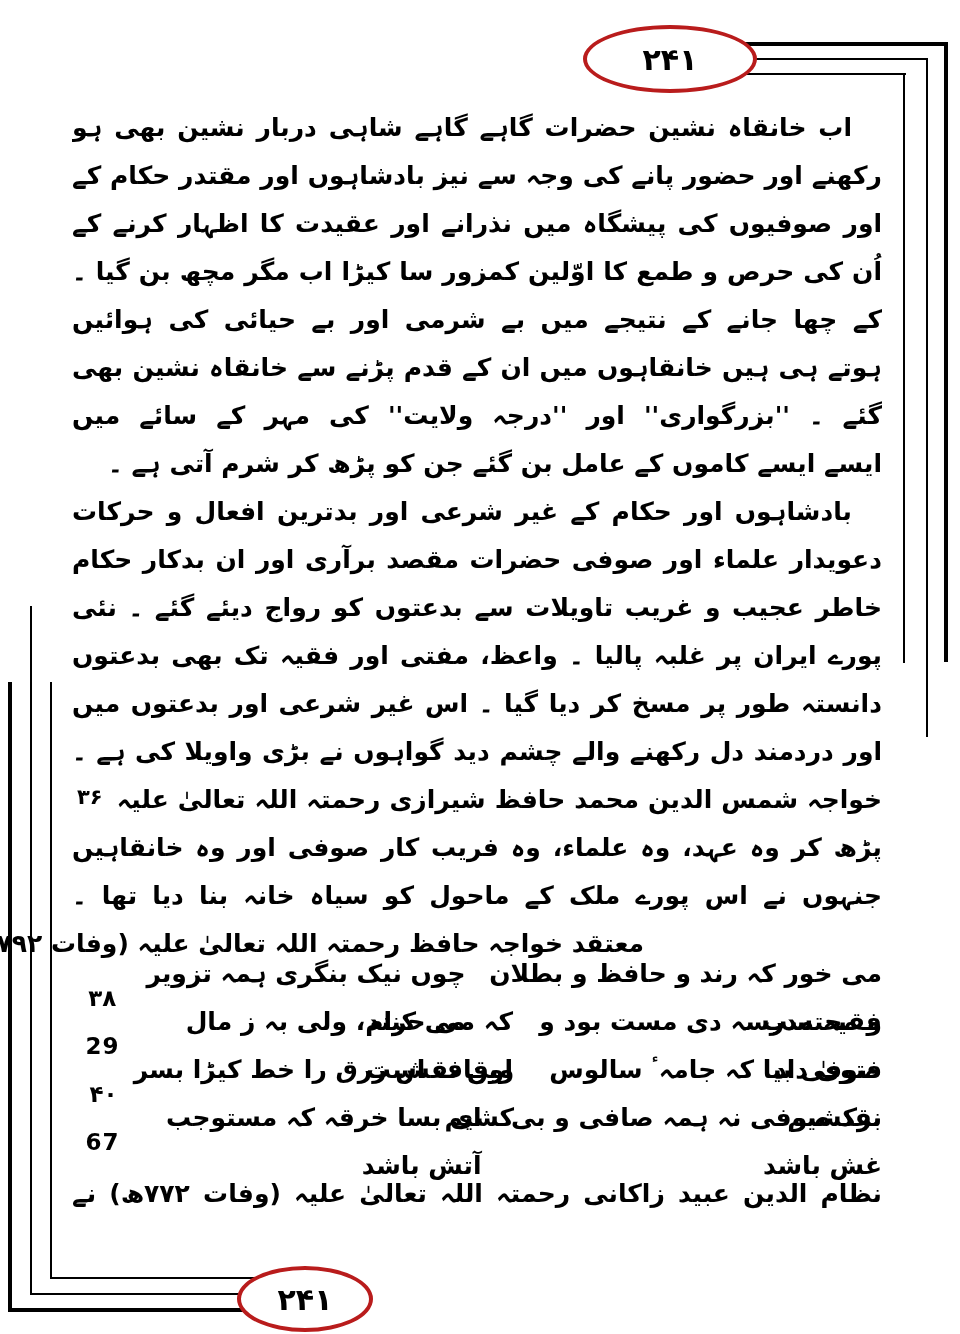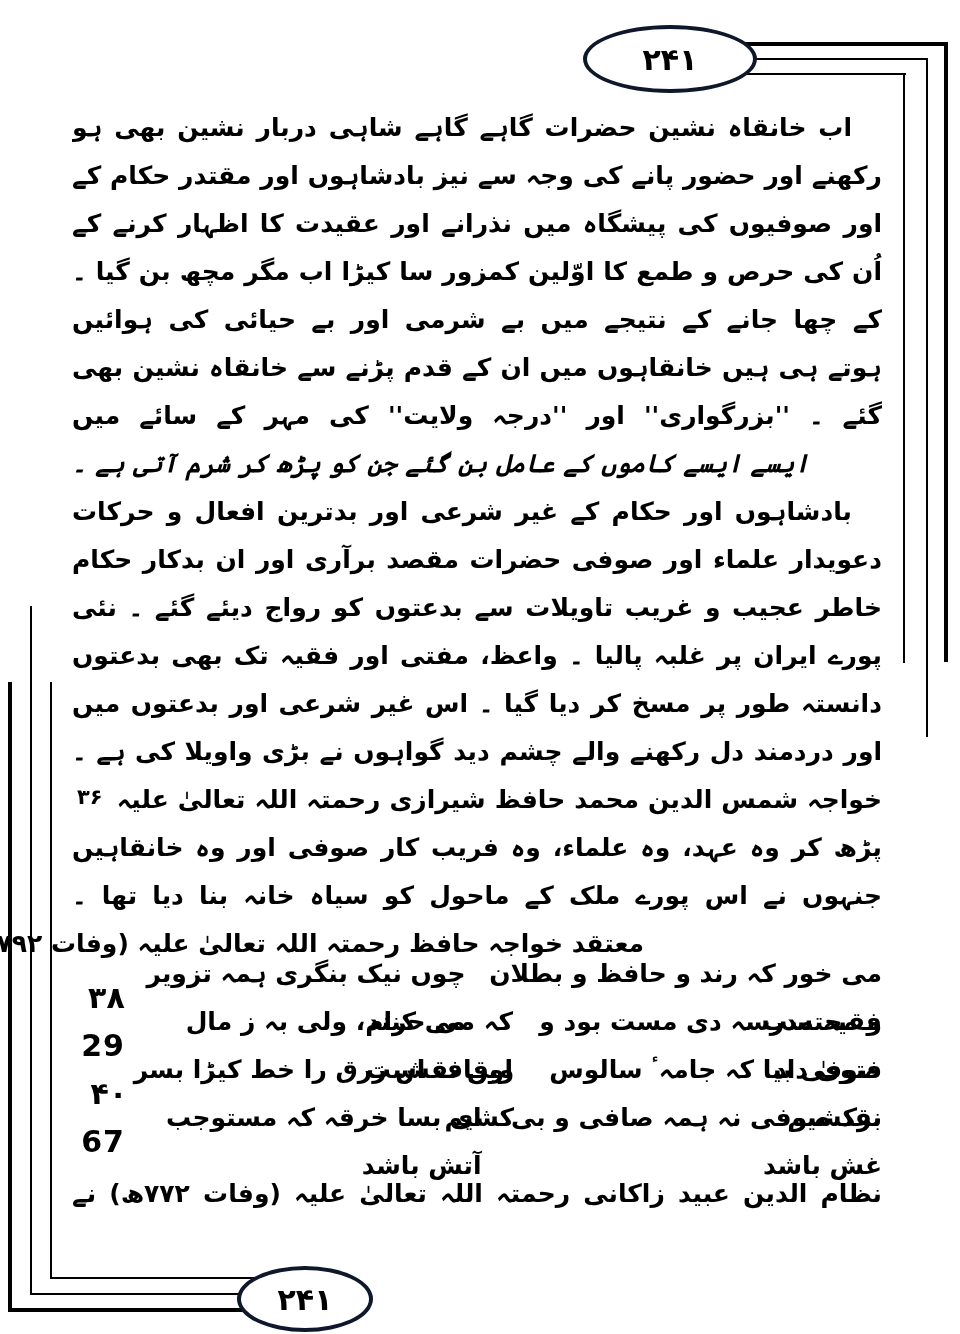--- a/index.html
+++ b/index.html
@@ -10,56 +10,56 @@
     overflow:hidden;
     font-family:"DejaVu Sans",sans-serif;
     color:#000;
   }
   
   .fline{position:absolute;background:#000;}
   
   .oval{
     position:absolute;
     background:#fff;
-    border:4px solid #0f172a;
+    border:4px solid #b91c1c;
     border-radius:50%;
     z-index:3;
     display:flex;align-items:center;justify-content:center;
     font-weight:bold;font-size:30px;
     direction:rtl;
   }
   .oval-top{left:583px;top:25px;width:166px;height:60px;}
   .oval-bottom{left:237px;top:1266px;width:128px;height:58px;}
   
   .textbody{
     position:absolute;
     left:72px;right:78px;top:104px;
     direction:rtl;
     font-size:25px;
     font-weight:bold;
     line-height:48px;
   }
   .line{height:48px;white-space:nowrap;}
   .full{text-align:justify;text-align-last:justify;white-space:normal;overflow:hidden;}
   .indent{text-indent:30px;}
-  .end{text-align:left;font-style:italic;}
+  .end{text-align:right;}
   .intro{text-align:right;padding-left:90px;padding-right:238px;white-space:nowrap;}
   
   .couplets{margin-top:6px;}
   .couplet{
     display:flex;direction:rtl;align-items:center;
     justify-content:space-between;
     height:48px;
     padding-left:8px;
   }
   .hemi-right{min-width:320px;text-align:right;}
   .hemi-left{text-align:right;}
   .verse-ref{
-    font-weight:900;width:56px;text-align:right;
-    font-size:30px;letter-spacing:1px;
+    font-weight:900;width:56px;text-align:center;
+    font-size:23px;letter-spacing:1px;
   }
   .ref-inline{font-weight:900;font-size:21px;margin:4px 5px;position:relative;top:-4px;}
   .closing{margin-top:4px;}
 </style>
 </head>
 <body>
 
 <div class="page">
 
   <div class="fline" style="left:700px;top:42px;width:248px;height:4px;"></div>

